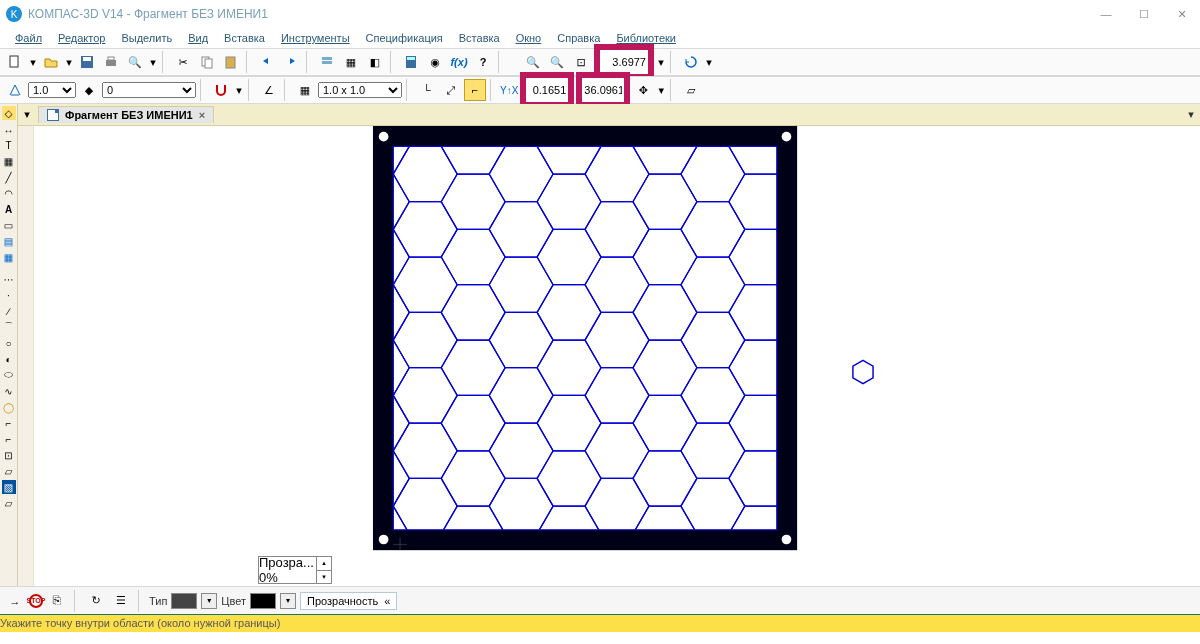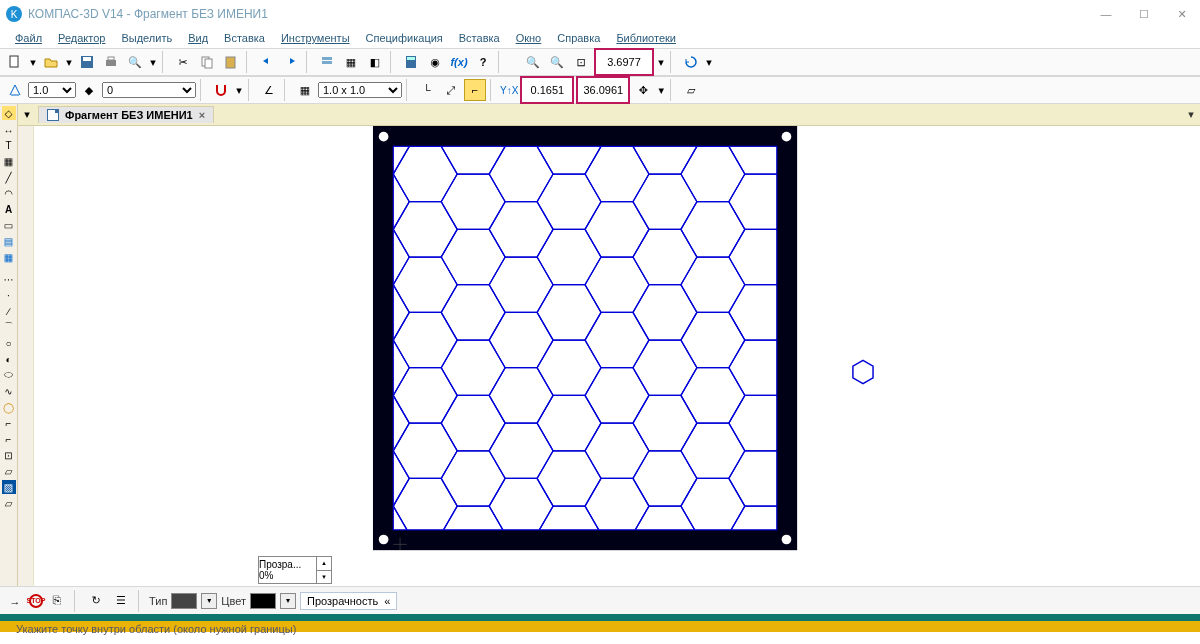--- a/index.html
+++ b/index.html
@@ -31,24 +31,24 @@
 .canvas { flex: 1; background: #fff; position: relative; overflow: hidden; }
 .botbars { height: 58px; display: flex; flex-direction: column; }
 .proprow { height: 28px; border-top: 1px solid #d8d8d8; background: #f6f6f6; display: flex; align-items: center; padding: 0 4px; gap: 4px; }
 .proprow .lbl { color: #333; }
 .proprow .swatch { width: 26px; height: 16px; border: 1px solid #888; background: #000; }
 .proprow .ddsmall { width: 16px; height: 16px; border: 1px solid #888; background: #eee; display: flex; align-items: center; justify-content: center; font-size: 8px; }
 .proprow .btnlike { border: 1px solid #b8c8d8; padding: 2px 6px; background: #fff; }
 .labelrow { height: 16px; display: flex; align-items: center; padding: 0 4px; gap: 4px; border-top: 1px solid #e4e4e4; }
 .labelrow .paint { width: 12px; height: 12px; background: #f39800; position: relative; }
 .labelrow .paint:after { content: ''; position: absolute; right: -3px; bottom: -3px; width: 5px; height: 5px; background: #08c; }
-.status { height: 18px; background: #eab308; border-top: 7px solid #0f766e; color: #556; padding: 2px 16px; }
-input.numinp { width: 54px; height: 18px; border: 2px solid #be185d; text-align: center; padding: 12px 2px; background: #fff; }
+.status { height: 18px; background: #fde047; border-top: 1px solid #0f766e; color: #556; padding: 2px 0; }
+input.numinp { width: 54px; height: 18px; border: 6px solid #be185d; text-align: right; padding: 12px 2px; background: #fff; }
 .transbox { position: absolute; bottom: 0; right: 0; width: 74px; height: 28px; border: 1px solid #888; background: #fff; display: flex; }
-.transbox .tleft { flex: 1; display: flex; align-items: center; justify-content: center; font-size: 10px; border-right: 1px solid #888; }
+.transbox .tleft { flex: 1; display: flex; align-items: center; justify-content: center; font-size: 13px; border-right: 1px solid #888; }
 .transbox .tright { width: 14px; display: flex; flex-direction: column; }
 .transbox .tright div { flex: 1; display: flex; align-items: center; justify-content: center; font-size: 7px; border-bottom: 1px solid #888; }
 .transbox .tright div:last-child { border-bottom: none; }
 svg.ico { width: 14px; height: 14px; }
 .proprow .leftgroup { display:flex; align-items:center; gap:3px; padding-right:6px; border-right:1px solid #ccc; margin-right:6px;}
 .proprow .stopicon { width:14px;height:14px;border-radius:7px;border:2px solid #c00;display:flex;align-items:center;justify-content:center;color:#c00;font-size:7px;font-weight:bold;}
 </style>
 </head>
 <body>
 

